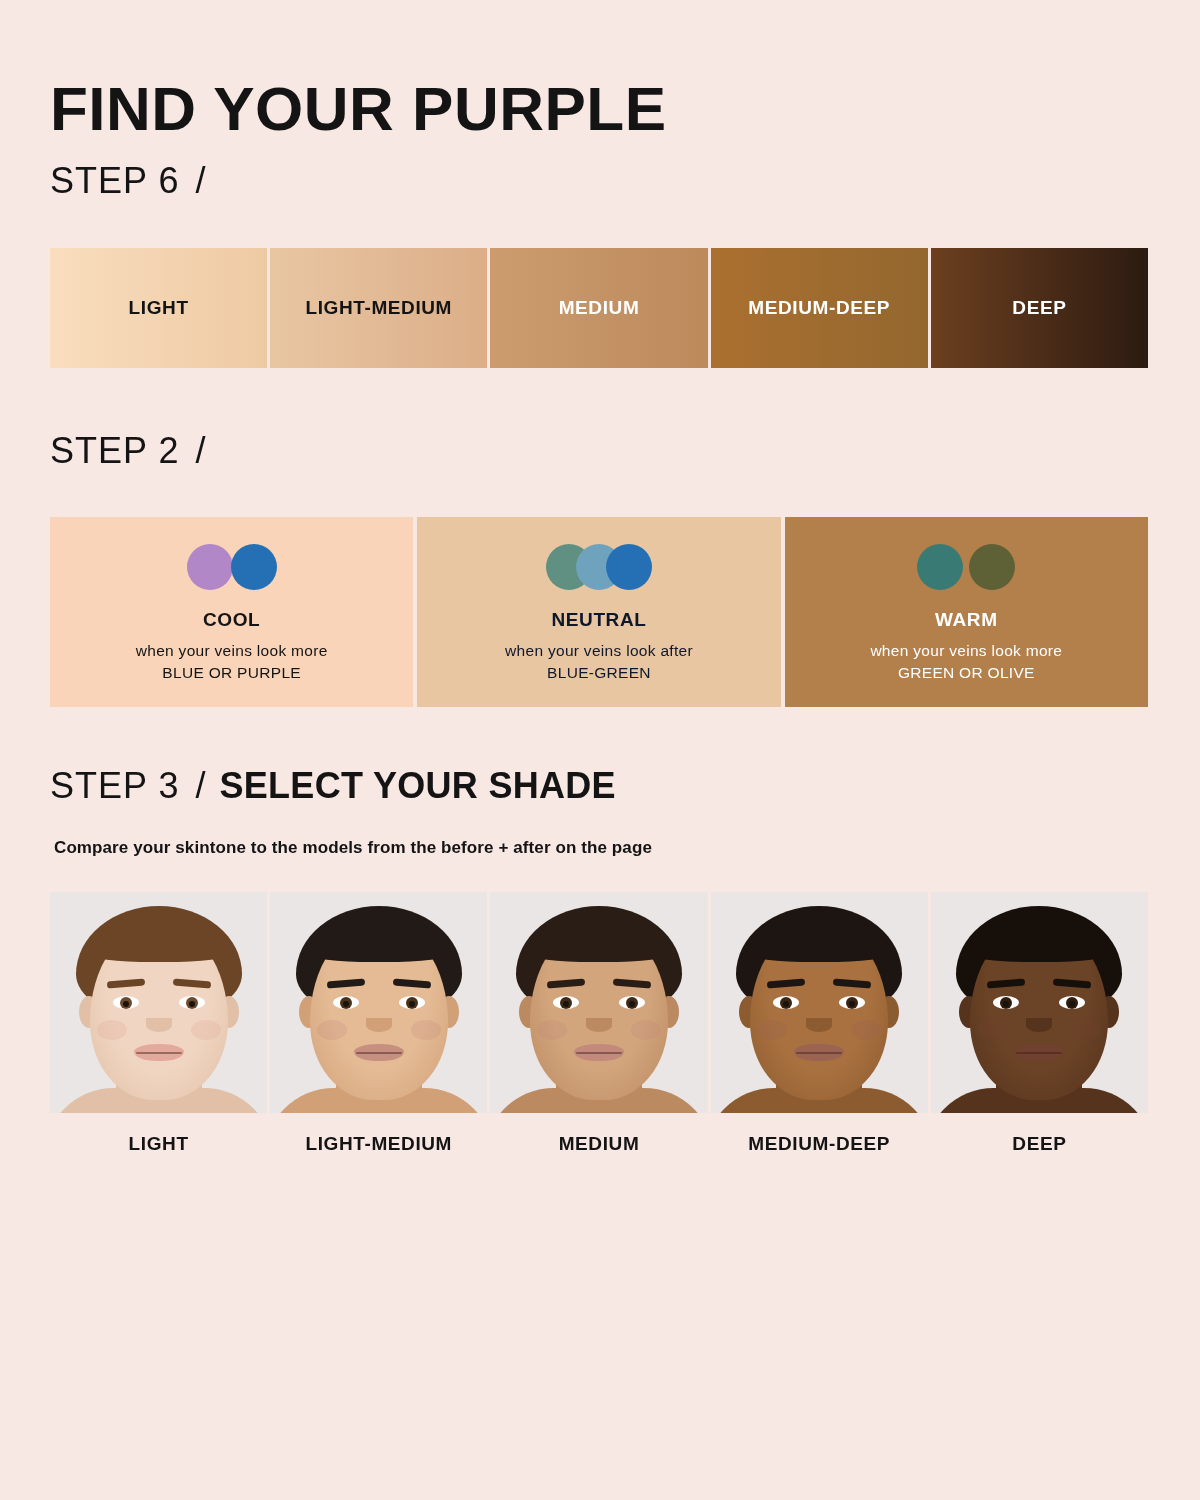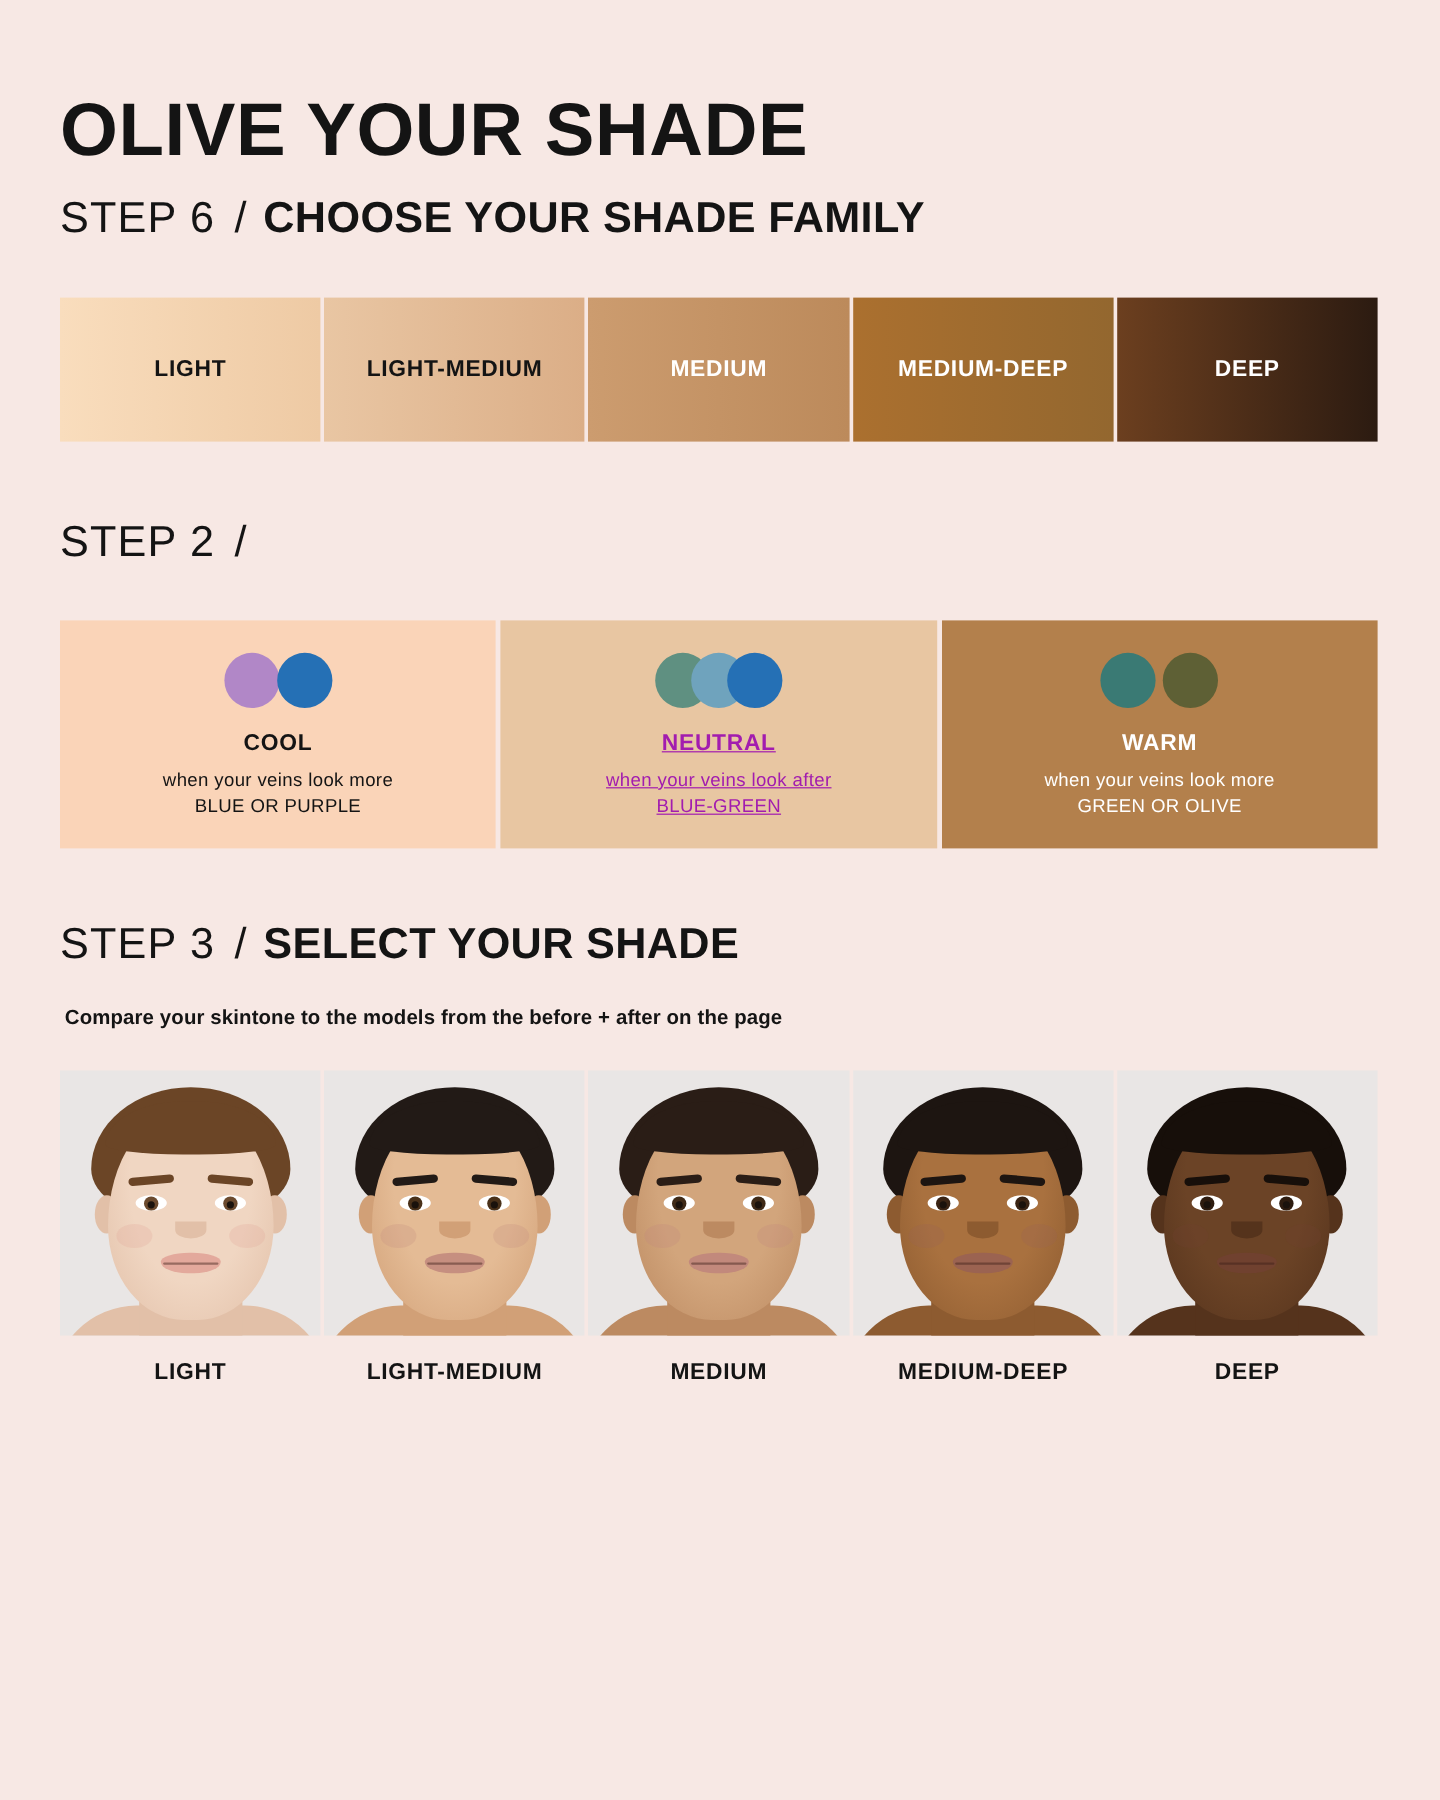--- a/index.html
+++ b/index.html
@@ -305,26 +305,25 @@
     font-size: 19px;
     font-weight: bold;
     letter-spacing: 0.6px;
     color: #141414;
     text-align: center;
   }
 </style>
 </head>
 <body>
 
-<h1 class="page-title">OLIVE YOUR SHADE</h1>
+<h1 class="page-title">FIND YOUR PURPLE</h1>
 
 <div class="step-header" id="step1-header">
   <span class="step-num">STEP 6</span>
   <span class="step-slash">/</span>
-  <span class="step-title">CHOOSE YOUR SHADE FAMILY</span>
 </div>
 
 <div class="shade-bar" id="shade-bar">
     <div class="shade-swatch" style="background: linear-gradient(to right, rgb(249, 221, 189), rgb(238, 202, 164)); color: rgb(20, 20, 20);">
       <span>LIGHT</span>
     </div>
     <div class="shade-swatch" style="background: linear-gradient(to right, rgb(233, 198, 163), rgb(219, 174, 135)); color: rgb(20, 20, 20);">
       <span>LIGHT-MEDIUM</span>
     </div>
     <div class="shade-swatch" style="background: linear-gradient(to right, rgb(204, 156, 111), rgb(188, 138, 91)); color: rgb(255, 255, 255);">
@@ -348,21 +347,21 @@
       <div class="dots cool">
         <span class="dot" style="background: rgb(177, 135, 199);"></span>
         <span class="dot" style="background: rgb(37, 112, 181);"></span>
       </div>
       <div class="undertone-name">COOL</div>
       <div class="undertone-desc">
         <span class="strong-line">when your veins look more</span>
         <span class="strong-line">BLUE OR PURPLE</span>
       </div>
     </div>
-    <div class="undertone-panel" style="background: rgb(232, 198, 162); color: #a21caf; text-decoration: underline;">
+    <div class="undertone-panel" style="background: rgb(232, 198, 162); color: #0f172a;">
       <div class="dots neutral">
         <span class="dot" style="background: rgb(95, 144, 129);"></span>
         <span class="dot" style="background: rgb(111, 163, 189);"></span>
         <span class="dot" style="background: rgb(37, 112, 181);"></span>
       </div>
       <div class="undertone-name">NEUTRAL</div>
       <div class="undertone-desc">
         <span class="strong-line">when your veins look after</span>
         <span class="strong-line">BLUE-GREEN</span>
       </div>

